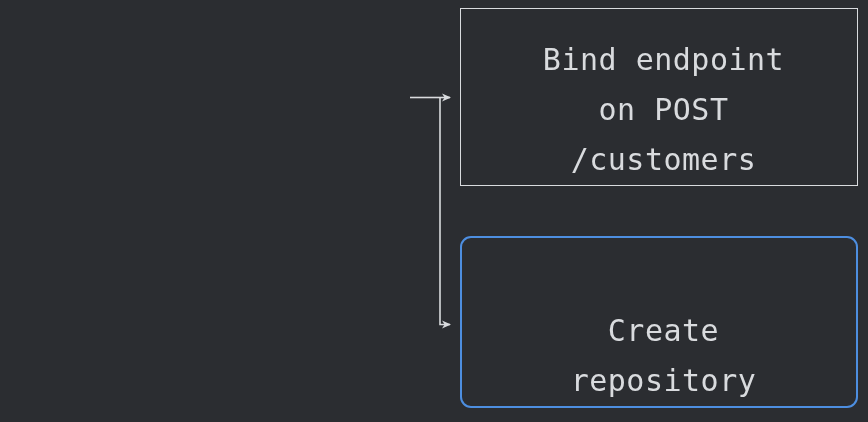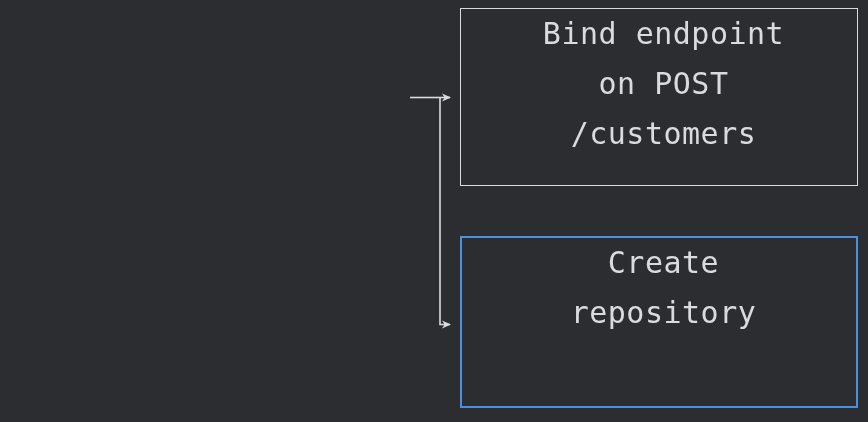--- a/index.html
+++ b/index.html
@@ -30,21 +30,21 @@
     z-index: 1;
     pointer-events: none;
   }
 
   
   .node {
     position: absolute;
     z-index: 2;
     box-sizing: border-box;
     display: flex;
-    align-items: flex-start;
+    align-items: flex-end;
     justify-content: center;
     background: #2b2d31;
     border: 1px solid #d9dbde;
     padding-left: 9px;
   }
   .node.selected {
     border: 2px solid #4d8ee0;
   }
 
   .node-label {
@@ -67,20 +67,21 @@
     left: 460px;
     top: 8px;
     width: 398px;
     height: 178px;
   }
   #node-create-repository {
     left: 460px;
     top: 236px;
     width: 398px;
     height: 172px;
+    border-radius: 11px;
   }
 </style>
 </head>
 <body>
 
 <div id="canvas">
 
   <svg id="connector-layer" viewBox="0 0 868 422" width="868" height="422" xmlns="http://www.w3.org/2000/svg">
 
     <defs>

